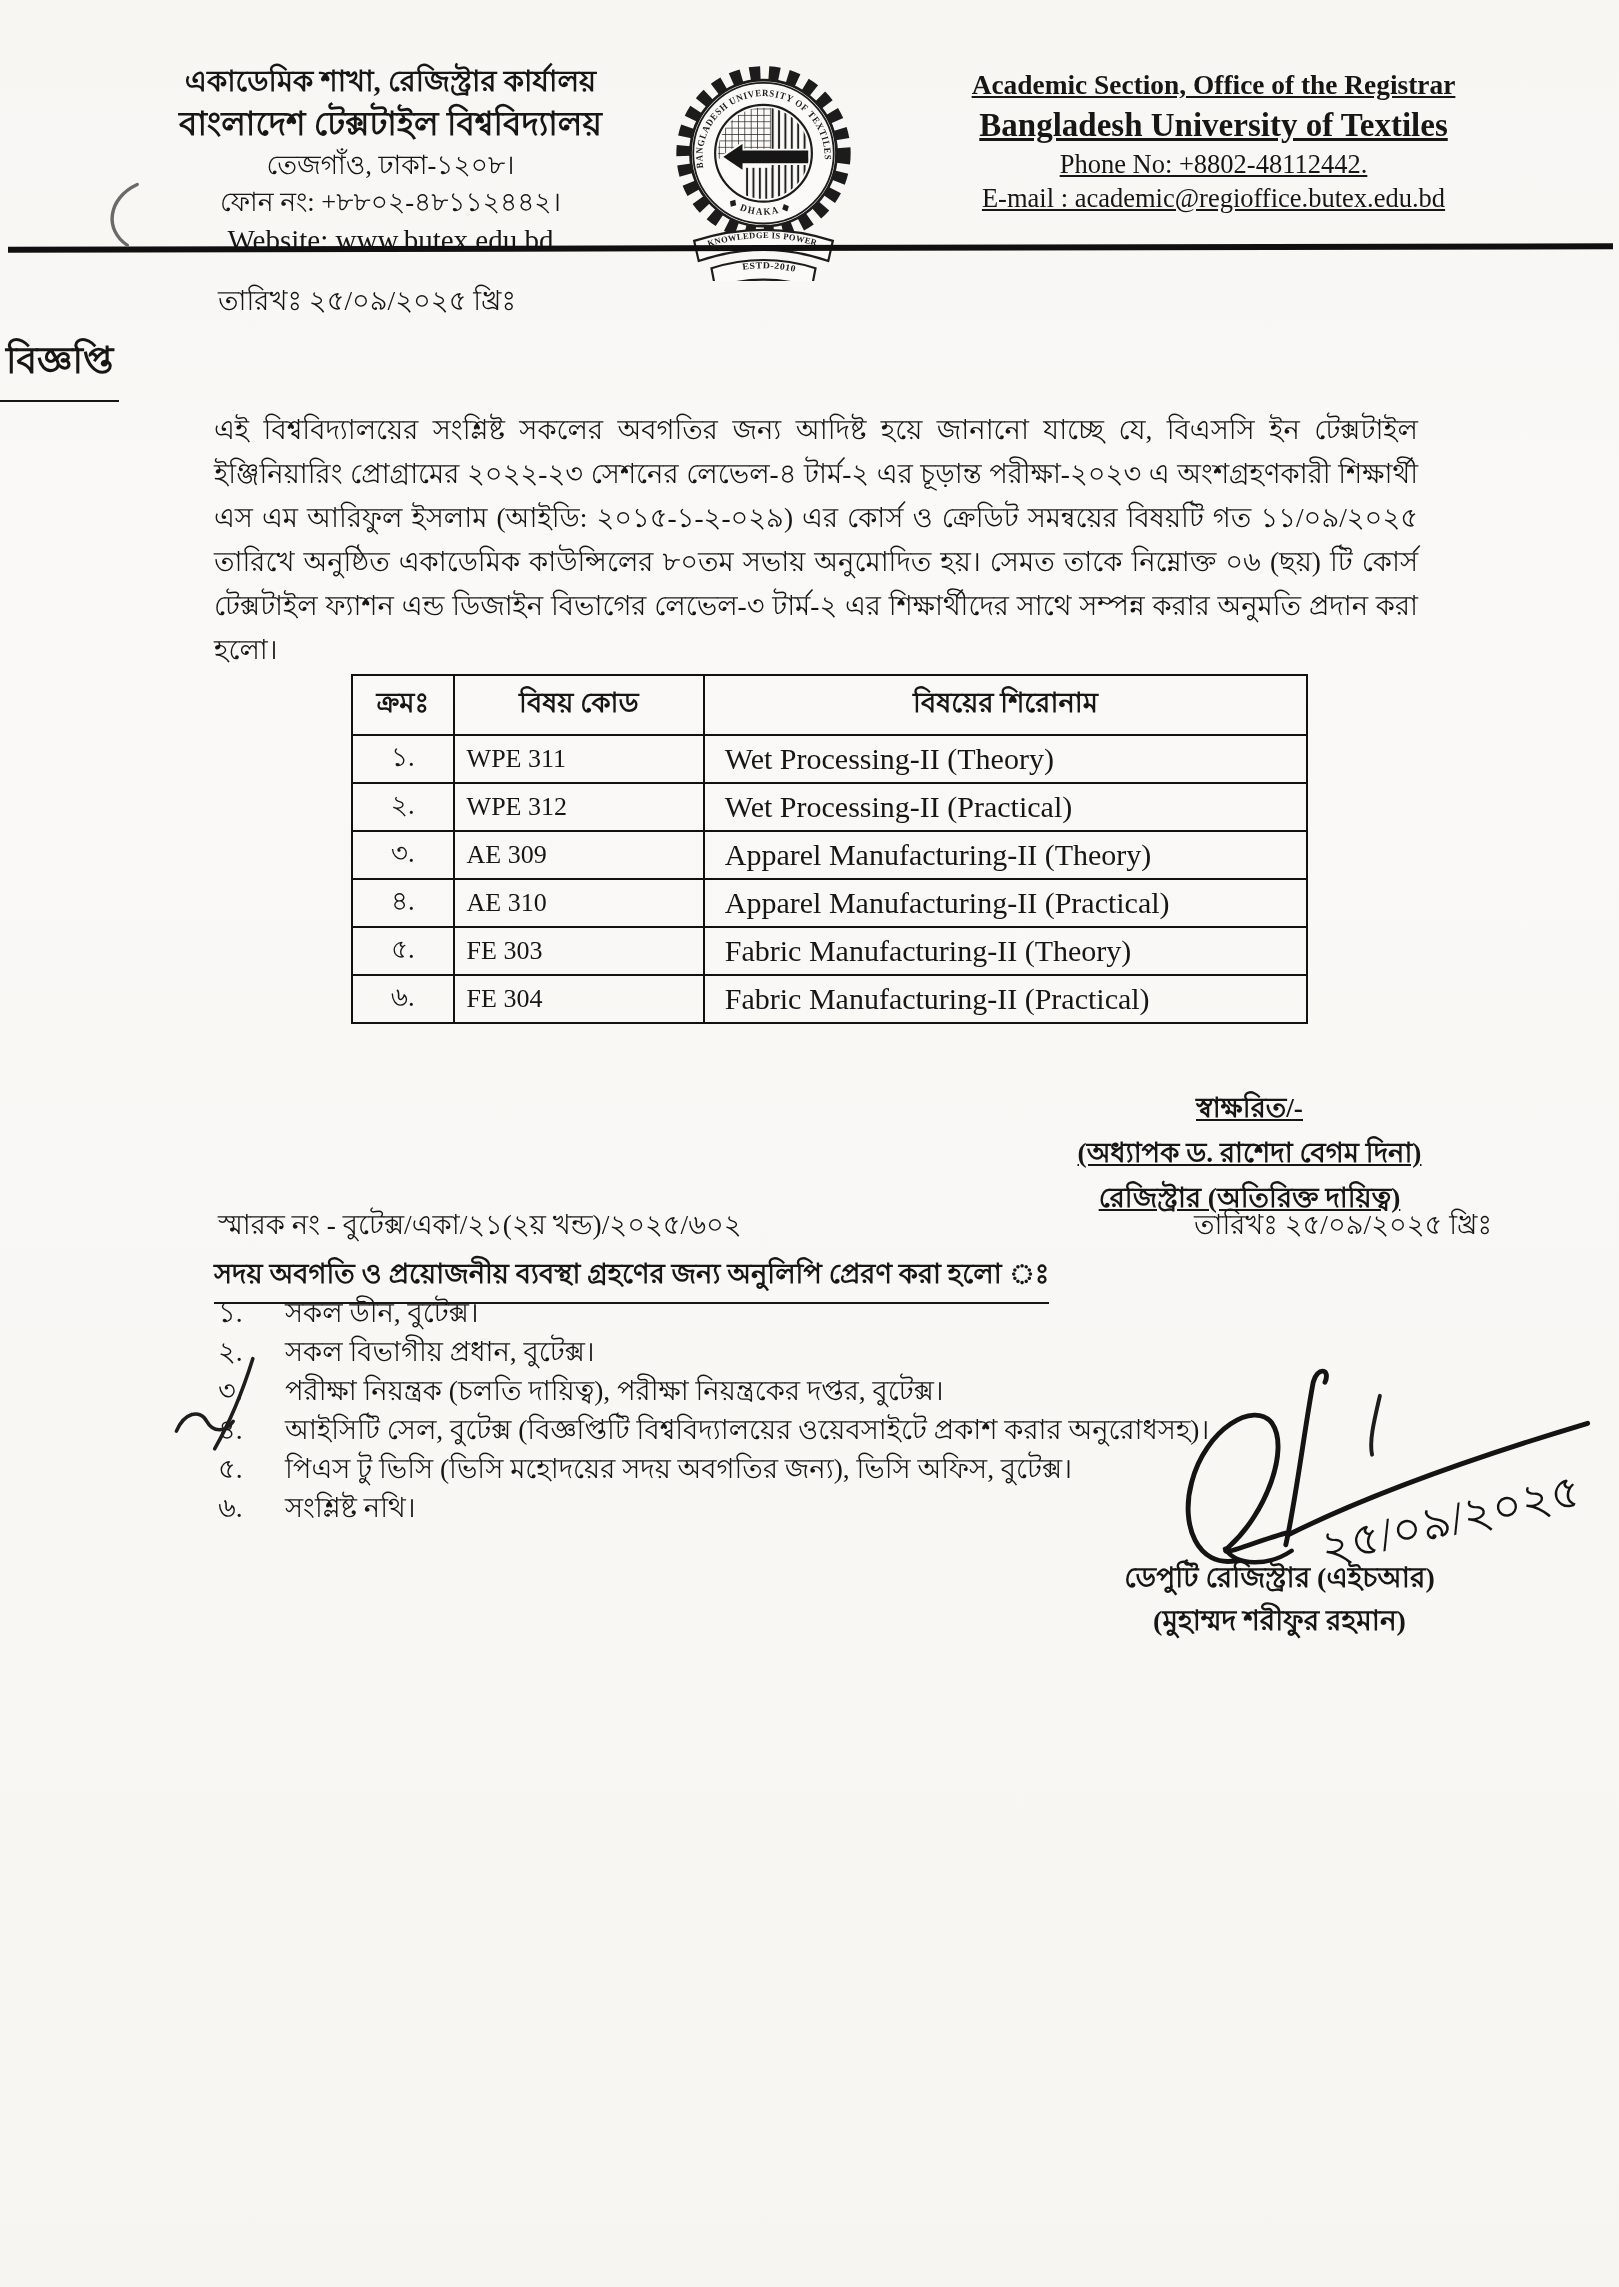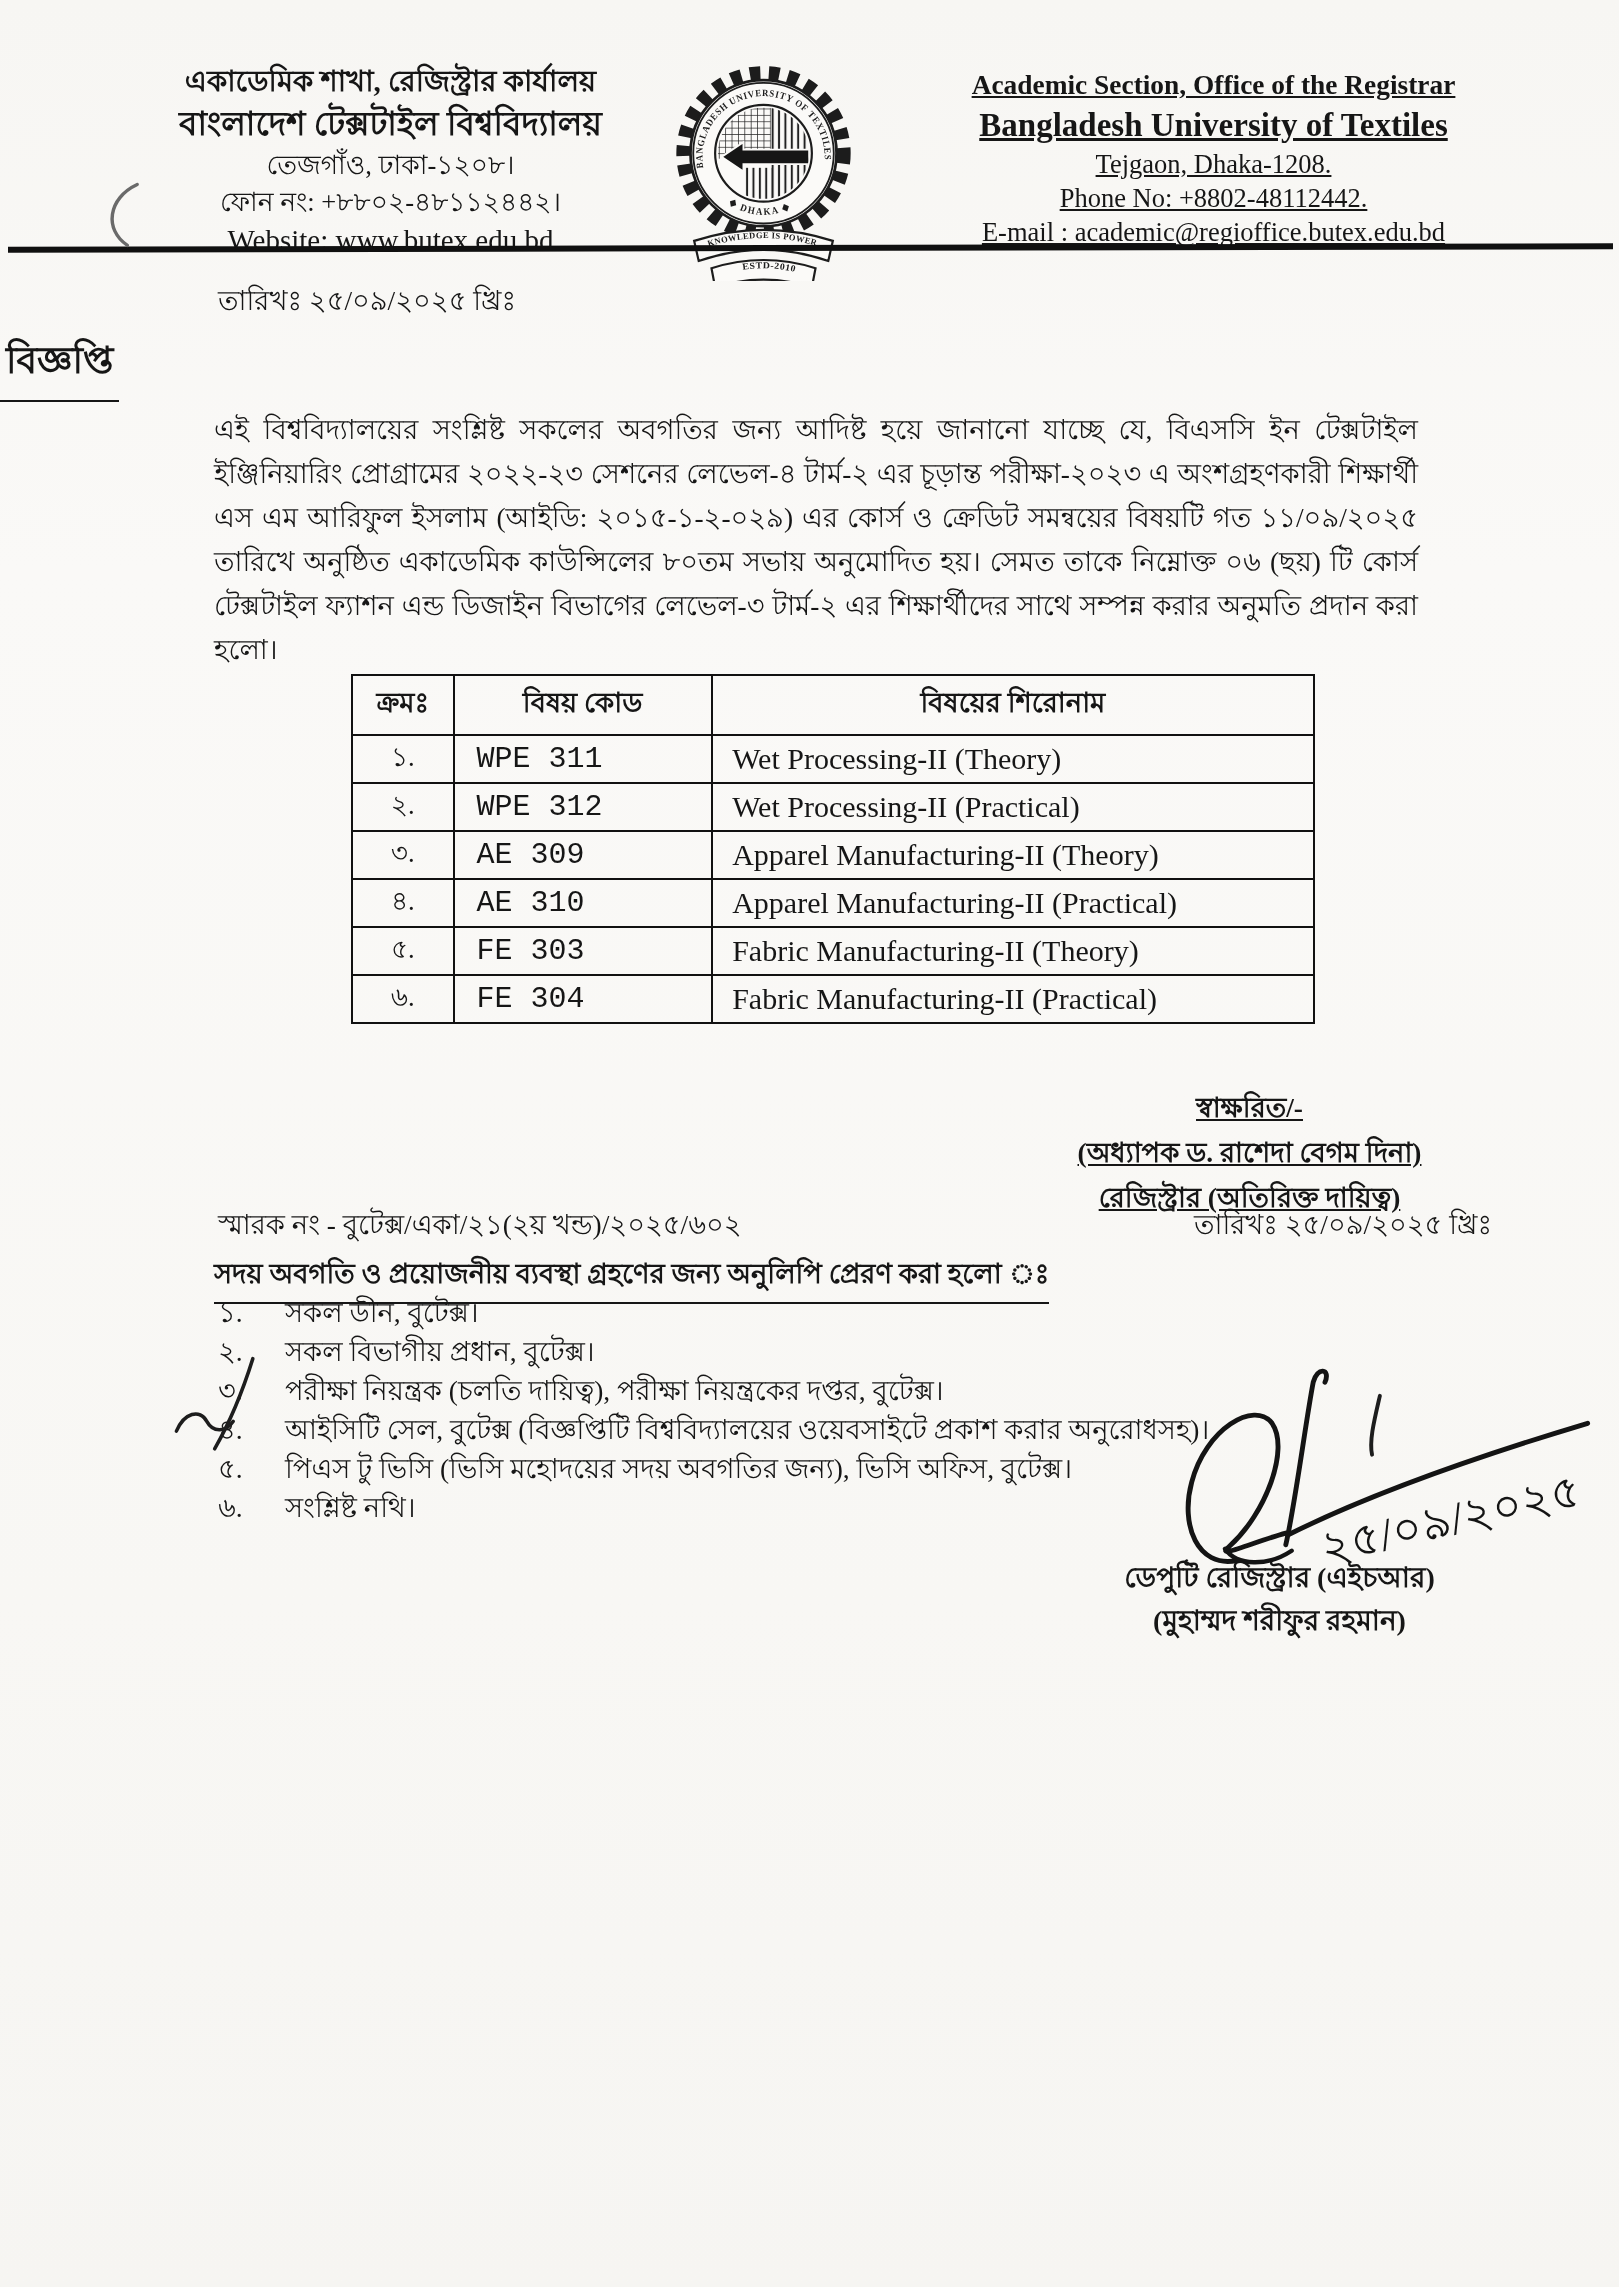--- a/index.html
+++ b/index.html
@@ -33,21 +33,21 @@
   .notice-title span{display:inline-block;font-size:37px;font-weight:700;border-bottom:2.9px solid #161616;padding:0 5.9px 5.9px 5.9px;}
   
   .body-par{left:214px;top:408px;width:1204px;font-size:27.4px;line-height:44px;text-align:justify;}
   
   table.course{position:absolute;left:351px;top:674px;border-collapse:collapse;background:transparent;}
   table.course th,table.course td{border:2.5px solid #111;}
   table.course th{font-size:27.4px;font-weight:700;padding:5.9px 7.8px;height:33px;}
   table.course td{height:43px;}
   td.c-no{width:84px;text-align:center;font-size:26.5px;}
   th.h-no{width:84px;}
-  td.c-code{width:233px;font-family:Liberation Mono, monospace;font-size:30px;padding-left:22px;}
+  td.c-code{width:233px;font-family:Liberation Serif, serif;font-size:26px;padding-left:12px;}
   th.h-code{width:233px;}
   td.c-title{width:580px;font-family:"Liberation Serif",serif;font-size:30px;padding-left:19.6px;}
   th.h-title{width:580px;}
   
   .sign1{left:1019px;top:1086px;width:461px;text-align:center;font-size:27.4px;line-height:45px;font-weight:600;text-decoration:underline;}
   
   .dist-head{left:214px;top:1253px;font-size:27.4px;font-weight:600;border-bottom:2.5px solid #161616;padding-bottom:2.9px;}
   .dist-list{left:218px;top:1294px;width:1225px;font-size:27.4px;}
   .dist-item{display:flex;line-height:39px;}
   .dist-no{width:67px;flex:none;}
@@ -120,21 +120,20 @@
         <text font-size="10" font-weight="700" letter-spacing="0.5" fill="#1c1c1c" font-family="Liberation Serif, serif">
           <textPath href="#ribbon2Path" startOffset="26" textLength="58" lengthAdjust="spacingAndGlyphs">ESTD-2010</textPath>
         </text>
       </g>
     </svg>
   </div>
 
   <div class="abs hdr-right center">
     <div class="r1">Academic Section, Office of the Registrar</div>
     <div class="r2">Bangladesh University of Textiles</div>
-    <div class="r3">Tejgaon, Dhaka-1208.</div>
     <div class="r4">Phone No: +8802-48112442.</div>
     <div class="r5">E-mail : academic@regioffice.butex.edu.bd</div>
   </div>
 
   <div class="abs top-rule"></div>
 
   <div class="abs memo-row">
     <span>তারিখঃ ২৫/০৯/২০২৫ খ্রিঃ</span>
   </div>
 

